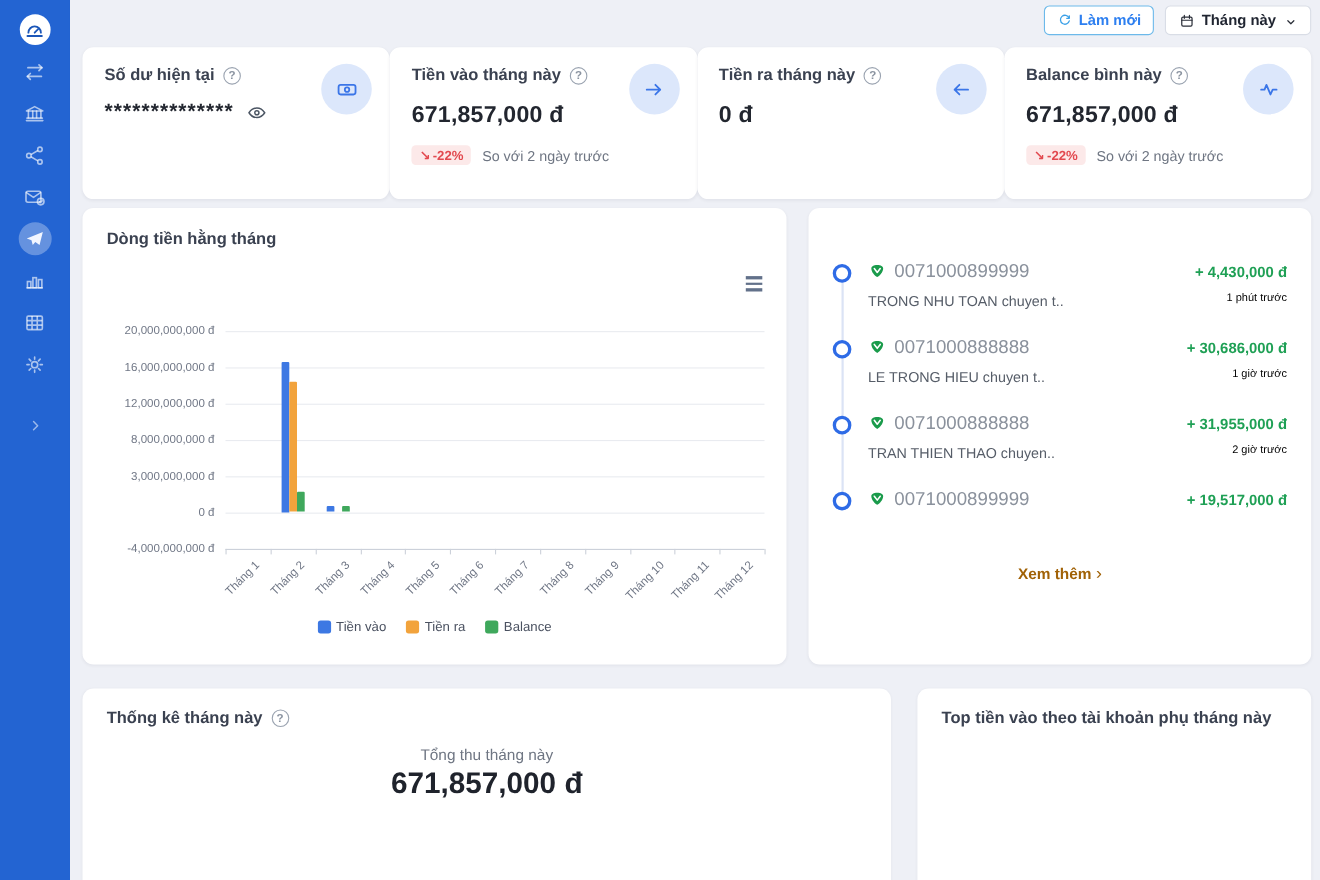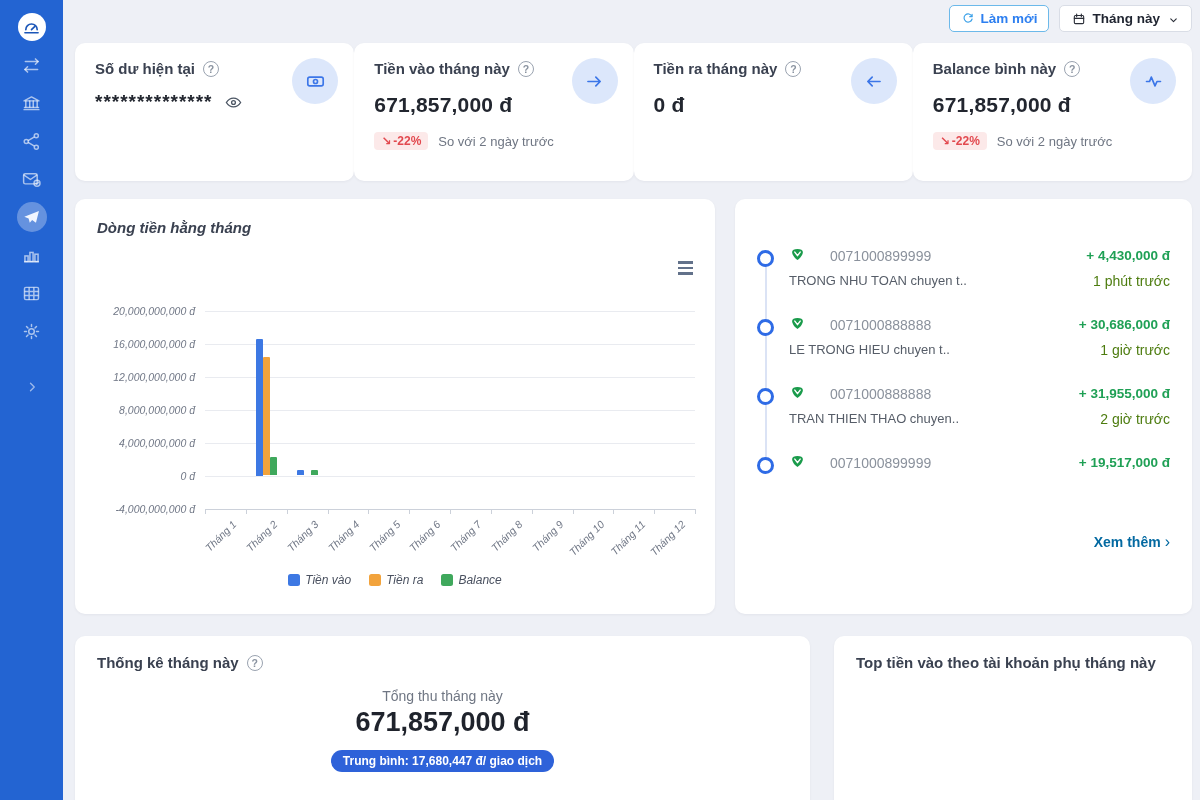--- a/index.html
+++ b/index.html
@@ -35,21 +35,21 @@
   .topbar { display:flex; justify-content:flex-end; gap:10px; padding:0 0 11px 0; }
   .btn {
     display:inline-flex; align-items:center; gap:6px; background:#fff; border-radius:5px;
     font-size:13.5px; padding:4px 11px; cursor:pointer; border:1px solid transparent;
   }
   .btn svg { width:14px; height:14px; }
   .btn-refresh { border-color:#6cb9ea; color:#2d7ff0; font-weight:600; }
   .btn-period { border-color:#d9dde6; color:#1f2430; font-weight:700; padding:5px 12px; }
   .btn-period .chev { width:11px; height:11px; margin-left:2px; }
   
-  .cards-row { display:grid; grid-template-columns:repeat(4,1fr); margin-bottom:18px; }
+  .cards-row { display:grid; grid-template-columns:repeat(4,1fr); margin-bottom:8px; }
   .card {
     background:#fff; border-radius:10px; box-shadow:0 1px 3px rgba(16,24,40,.05);
     position:relative;
   }
   .stat-card { height:138px; padding:17px 20px; }
   .card-title { font-size:15px; font-weight:700; color:#3a4150; display:flex; align-items:center; gap:8px; }
   .help {
     width:16px; height:16px; border-radius:50%; border:1.3px solid #9aa3b0; color:#8a93a0;
     font-size:10.5px; font-weight:700; display:inline-flex; align-items:center; justify-content:center;
     cursor:pointer; flex:0 0 auto;
@@ -65,21 +65,21 @@
   .eye { color:#4b5563; cursor:pointer; display:inline-flex; }
   .eye svg { width:19px; height:19px; }
   .badge-row { margin-top:15px; display:flex; align-items:center; gap:10px; }
   .badge-down {
     background:#fce9e9; color:#e2494f; font-size:12px; font-weight:700;
     border-radius:4px; padding:2px 7px; display:inline-flex; align-items:center; gap:2px;
   }
   .badge-note { font-size:13px; color:#6f7683; }
   
   .mid-row { display:flex; gap:20px; height:415px; }
-  .chart-card { width:640px; flex:0 0 auto; padding:18px 0 0 0;font-style:italic; }
+  .chart-card { width:640px; flex:0 0 auto; padding:18px 0 0 0; }
   .chart-head { display:flex; justify-content:space-between; align-items:flex-start; padding:0 22px; }
   .menu-ic { display:flex; flex-direction:column; gap:3px; cursor:pointer; padding-top:44px; }
   .menu-ic i { display:block; width:15px; height:2.5px; background:#62718a; }
   .chart-area { position:relative; height:198px; margin:36px 20px 0 130px; }
   .gline { position:absolute; left:0; right:0; height:1px; background:#e9ebf0; }
   .gline.axis { background:#ccd1da; }
   .ytick {
     position:absolute; right:calc(100% + 10px); transform:translateY(-50%);
     font-size:10.5px; color:#707786; white-space:nowrap;
   }
@@ -97,28 +97,28 @@
   .tx-card { flex:1; padding:18px 22px; }
   .tx-list { position:relative; margin-top:30px; }
   .tx-rail { position:absolute; left:7.5px; top:14px; width:2.5px; background:#dbe3f5; }
   .tx-row { position:relative; display:flex; gap:15px; height:69px; cursor:pointer; }
   .tx-node {
     flex:0 0 auto; width:17px; height:17px; border-radius:50%; border:3.2px solid #2e6be6;
     background:#fff; z-index:1; margin-top:3px;
   }
   .tx-body { flex:1; }
   .tx-l1 { display:flex; justify-content:space-between; align-items:center; }
-  .tx-acc { display:flex; align-items:center; gap:24px; font-size:14px; color:#8a919c; }
+  .tx-acc { display:flex; align-items:center; gap:7px; font-size:17px; color:#8a919c; }
   .tx-acc svg { width:17px; height:17px; }
   .tx-amt { font-size:13.5px; font-weight:700; color:#1fa055; }
   .tx-l2 { display:flex; justify-content:space-between; margin-top:9px; }
   .tx-desc { font-size:13px; color:#565d68; }
-  .tx-time { font-size:14px; color:#4d7c0f; }
+  .tx-time { font-size:10px; color:#000000; }
   .see-more {
-    margin-top:10px; text-align:right; color:#0369a1; font-size:14px; font-weight:700; cursor:pointer;
+    text-align:center; color:#a16207; font-size:14px; font-weight:700; cursor:pointer;
   }
   .see-more .sm-chev { font-size:16px; margin-left:4px; font-weight:400; }
   
   .bottom-row { display:flex; gap:24px; margin-top:22px; height:240px; }
   .stats-card { width:735px; flex:0 0 auto; padding:18px 22px; }
   .stats-center { text-align:center; margin-top:17px; }
   .stats-label { font-size:14px; color:#6f7683; }
   .stats-value { font-size:27px; font-weight:700; color:#1f232c; margin-top:3px; }
   .avg-pill {
     display:inline-block; margin-top:12px; background:#2e62d9; color:#fff;
@@ -362,21 +362,21 @@
       <div class="chart-area">
           <div class="gline" style="top: 0px;"></div>
           <span class="ytick" style="top: 0px;">20,000,000,000 đ</span>
           <div class="gline" style="top: 33px;"></div>
           <span class="ytick" style="top: 33px;">16,000,000,000 đ</span>
           <div class="gline" style="top: 66px;"></div>
           <span class="ytick" style="top: 66px;">12,000,000,000 đ</span>
           <div class="gline" style="top: 99px;"></div>
           <span class="ytick" style="top: 99px;">8,000,000,000 đ</span>
           <div class="gline" style="top: 132px;"></div>
-          <span class="ytick" style="top: 132px;">4,000,000,000 đ</span>
+          <span class="ytick" style="top: 132px;">3,000,000,000 đ</span>
           <div class="gline" style="top: 165px;"></div>
           <span class="ytick" style="top: 165px;">0 đ</span>
           <div class="gline" style="top: 198px;"></div>
           <span class="ytick" style="top: 198px;">-4,000,000,000 đ</span>
           <div class="gline axis" style="top: 198px;"></div>
           <div class="bar" style="left: 50.75px; top: 28.875px; height: 136.125px; background: rgb(61, 120, 227);"></div>
           <div class="bar" style="left: 57.75px; top: 46.2px; height: 118.8px; background: rgb(242, 163, 60);"></div>
           <div class="bar" style="left: 64.75px; top: 146.85px; height: 18.15px; background: rgb(63, 168, 92);"></div>
           <div class="bar" style="left: 91.5833px; top: 159.457px; height: 5.54282px; background: rgb(61, 120, 227);"></div>
           <div class="bar" style="left: 105.583px; top: 159.457px; height: 5.54282px; background: rgb(63, 168, 92);"></div>
@@ -517,21 +517,20 @@
   <div class="bottom-row">
 
     <div class="card stats-card">
       <div class="card-title">
         <span>Thống kê tháng này</span>
         <span class="help">?</span>
       </div>
       <div class="stats-center">
         <div class="stats-label">Tổng thu tháng này</div>
         <div class="stats-value">671,857,000 đ</div>
-        <div class="avg-pill">Trung bình: 17,680,447 đ/ giao dịch</div>
       </div>
     </div>
 
     <div class="card top-card">
       <div class="card-title">
         <span>Top tiền vào theo tài khoản phụ tháng này</span>
       </div>
     </div>
   </div>
 

